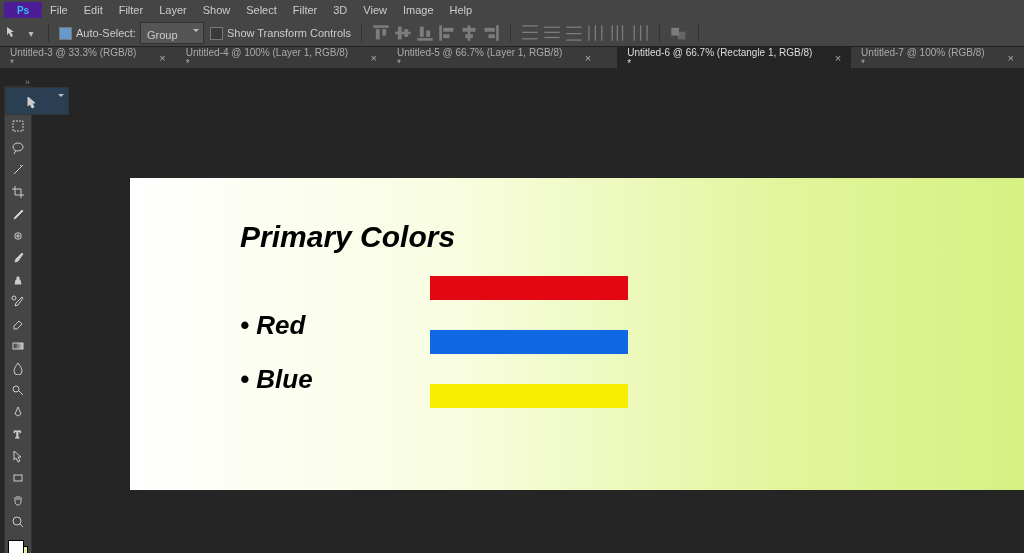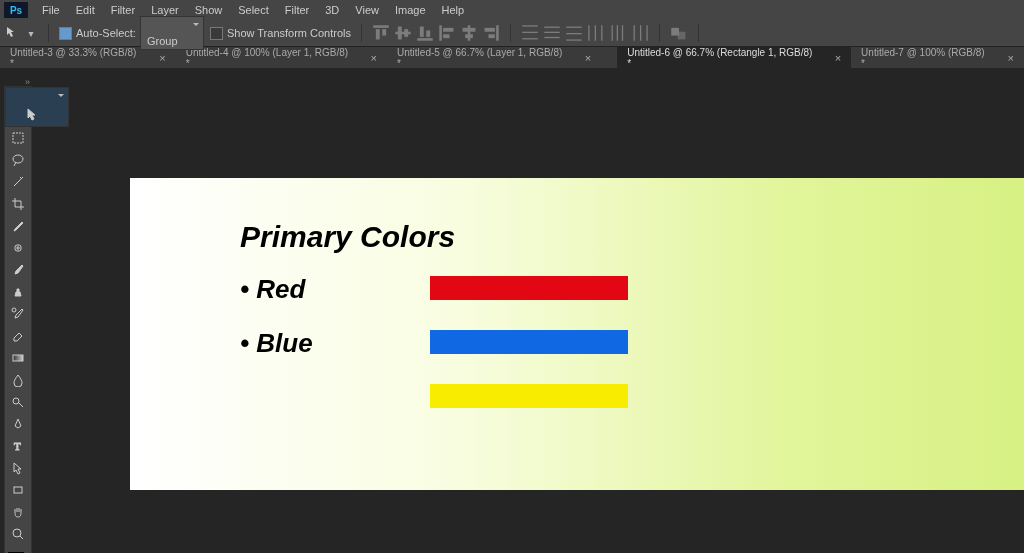--- a/index.html
+++ b/index.html
@@ -1,24 +1,24 @@
 <!DOCTYPE html>
 <html><head>
 <meta charset="utf-8">
 <style>
 html,body{margin:0;padding:0;width:1024px;height:553px;background:#252525;font-family:Tahoma,Arial,sans-serif;font-size:11px;color:#ccc;overflow:hidden;}
 .menubar{height:20px;background:#454545;display:flex;align-items:center;padding-left:4px;}
-.ps-logo{width:24px;height:16px;background:#0f172a;display:flex;align-items:center;justify-content:center;font-weight:bold;font-size:10px;color:#33bdf4;margin-right:6px;}
+.ps-logo{width:38px;height:16px;background:#4c1d95;display:flex;align-items:center;justify-content:center;font-weight:bold;font-size:10px;color:#33bdf4;margin-right:0;}
 .menu-item{padding:16px 8px;height:100%;display:flex;align-items:center;cursor:default;}
 .optbar{height:26px;background:#454545;border-bottom:1px solid #222;display:flex;align-items:center;padding-left:6px;gap:6px;}
 .opt-seg{display:flex;align-items:center;gap:4px;height:100%;}
 .opt-icon{width:14px;height:14px;display:flex;align-items:center;justify-content:center;fill:#ccc;color:#bbb;font-size:10px;}
 .chk{width:11px;height:11px;border:1px solid #777;background:#3a3a3a;}
 .chk.on{background:#6699cc;}
-.sel{height:16px;background:#555;border:1px solid #333;padding:16px 14px 0 6px;display:flex;align-items:center;position:relative;min-width:42px;}
+.sel{height:16px;background:#555;border:1px solid #333;padding:4px 14px 0 6px;display:flex;align-items:center;position:relative;min-width:42px;}
 .sel:after{content:"";position:absolute;right:4px;top:6px;border:3px solid transparent;border-top-color:#bbb;}
 .divider{width:1px;height:18px;background:#333;margin:0 4px;}
 .iconbtn{width:18px;height:18px;display:flex;align-items:center;justify-content:center;opacity:.55;}
 .iconbtn svg{fill:#aaa;}
 .tabs{height:22px;background:#3a3a3a;border-bottom:1px solid #222;display:flex;}
 .tab{padding:0 10px;display:flex;align-items:center;gap:18px;font-size:10px;color:#aaa;cursor:default;}
 .tab.active{background:#252525;color:#ddd;margin-left:16px;}
 .tab-close{font-size:11px;color:#aaa;}
 .workspace{position:absolute;top:68px;left:0;right:0;bottom:0;background:#252525;}
 .tools-wrap{position:absolute;left:4px;top:10px;width:26px;}
@@ -26,21 +26,21 @@
 .tools{width:26px;background:#454545;border:1px solid #333;display:flex;flex-direction:column;}
 .tool{height:22px;display:flex;align-items:center;justify-content:center;color:#ccc;}
 .tool.sel{background:#2a3f52;}
 .tool svg{width:14px;height:14px;fill:#ccc;stroke:#ccc;}
 .swatches{height:28px;position:relative;margin:4px 0;}
 .swatch-bg{position:absolute;width:14px;height:14px;border:1px solid #000;background:#e5f59c;right:3px;bottom:3px;}
 .swatch-fg{position:absolute;width:14px;height:14px;border:1px solid #000;background:#fff;left:3px;top:3px;}
 .canvas-wrap{position:absolute;left:130px;top:110px;width:934px;height:312px;background:linear-gradient(to right,#ffffff 0%,#f8fde0 35%,#e2f59b 70%,#d5f080 100%);}
 .cv-title{position:absolute;left:110px;top:42px;font-family:Arial,sans-serif;font-size:30px;font-weight:900;font-style:italic;color:#000;}
 .cv-row{position:absolute;left:110px;display:flex;align-items:center;}
-.cv-label{font-family:Arial,sans-serif;font-size:26px;font-weight:900;font-style:italic;color:#000;}
+.cv-label{font-family:Arial,sans-serif;font-size:26px;font-weight:900;font-style:italic;color:#000;margin-top:36px;}
 .cv-rect{position:absolute;width:198px;height:24px;}
 </style>
 </head>
 <body>
 
 <div class="menubar">
   <div class="ps-logo">Ps</div>
   <div class="menu-item">File</div>
   <div class="menu-item">Edit</div>
   <div class="menu-item">Filter</div>

